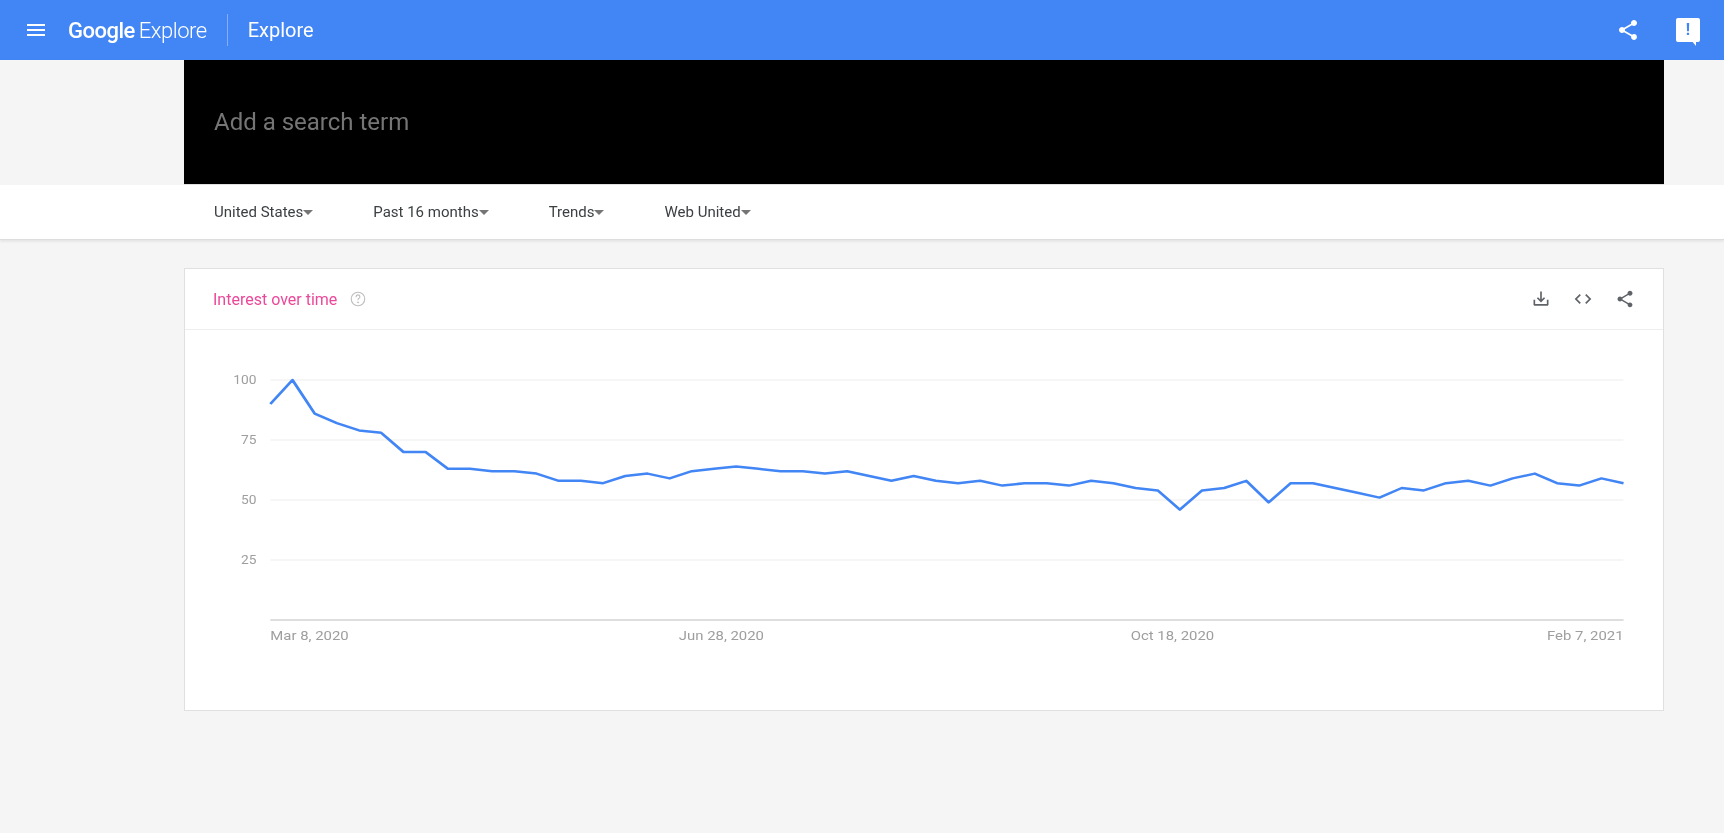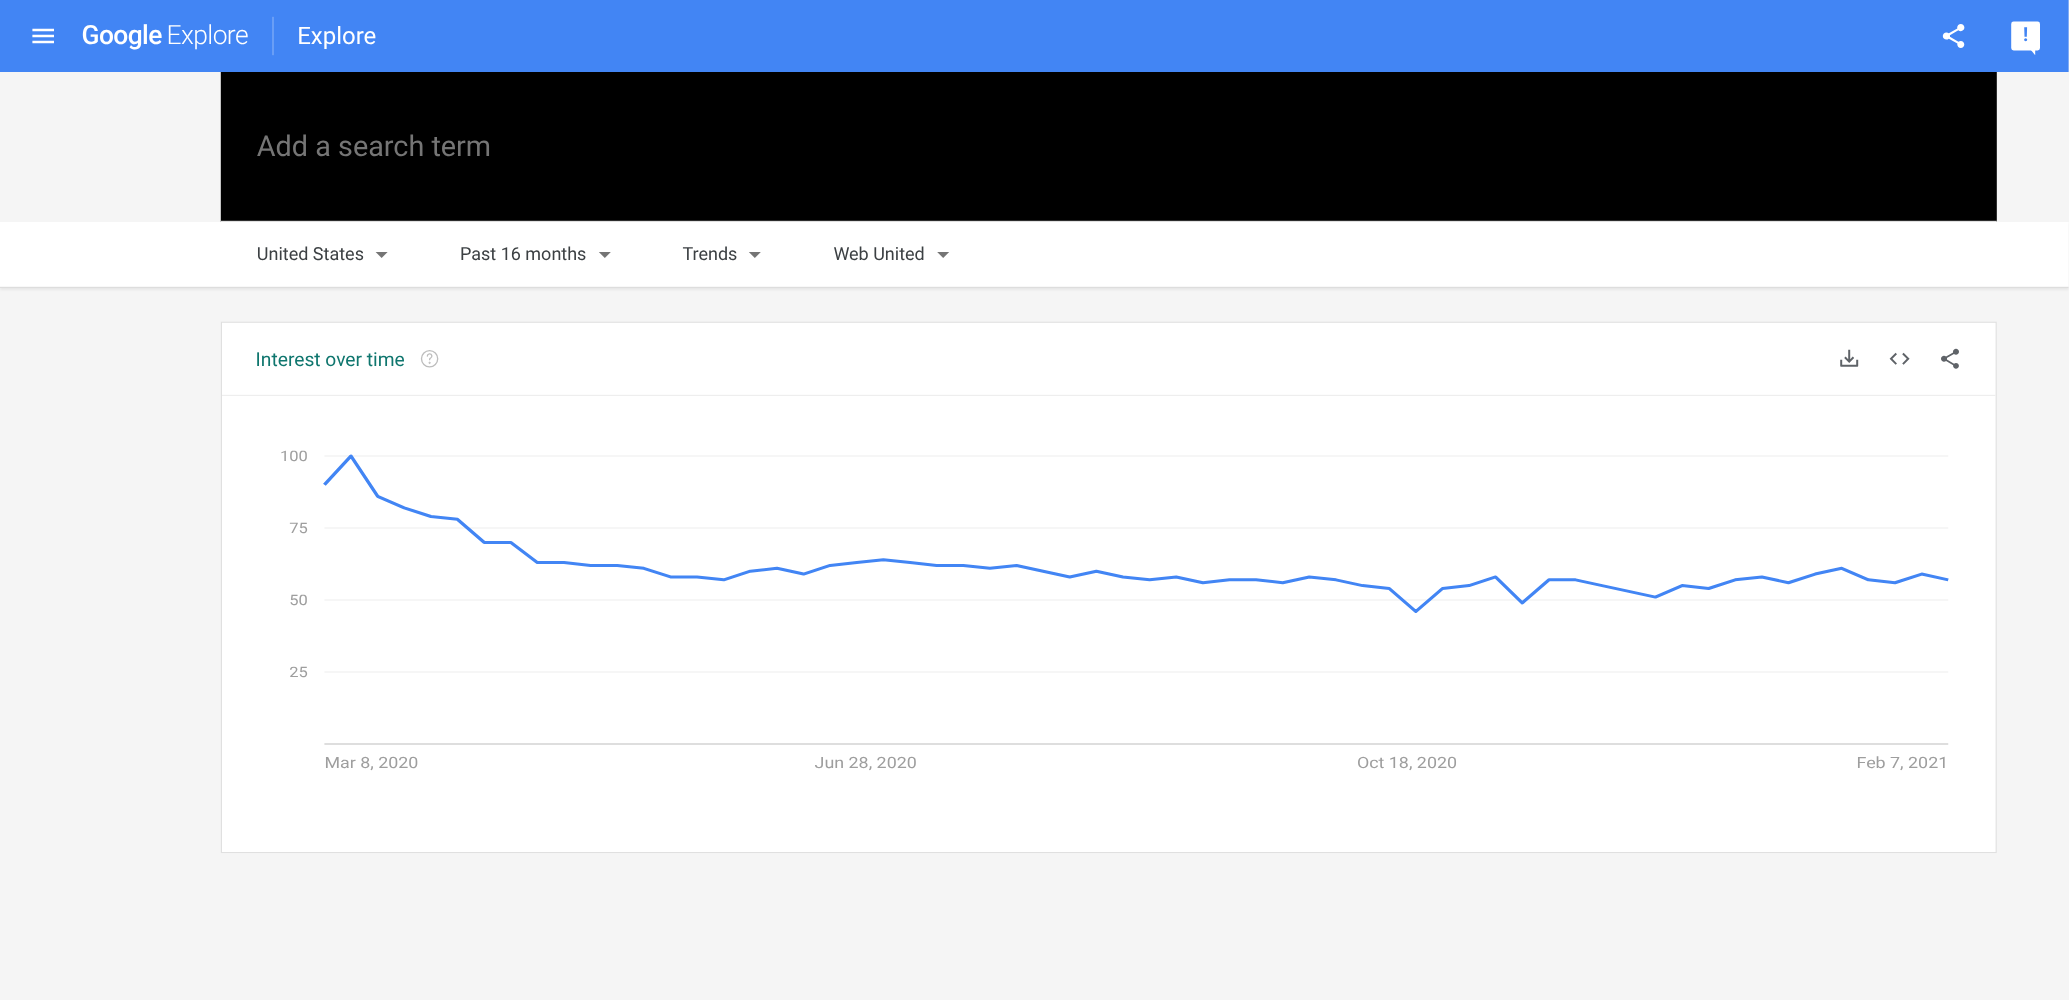--- a/index.html
+++ b/index.html
@@ -131,21 +131,21 @@
     }
     .filters-inner {
       margin-left: 184px;
       padding: 18px 30px;
       display: flex;
       gap: 60px;
     }
     .filter-item {
       display: flex;
       align-items: center;
-      gap: 10px;
+      gap: 0;
       cursor: pointer;
       font-size: 15px;
       color: #3c4043;
     }
     .filter-item .caret {
       width: 0;
       height: 0;
       border-left: 5px solid transparent;
       border-right: 5px solid transparent;
       border-top: 5px solid #757575;
@@ -161,21 +161,21 @@
       border-radius: 0;
     }
     .chart-header {
       display: flex;
       align-items: center;
       padding: 20px 28px;
       border-bottom: 1px solid #eee;
     }
     .chart-title {
       font-size: 16px;
-      color: #0f766e;
+      color: #ec4899;
       font-weight: 400;
     }
     .help-icon {
       margin-left: 12px;
       width: 18px;
       height: 18px;
       cursor: pointer;
     }
     .help-icon svg {
       width: 18px;

